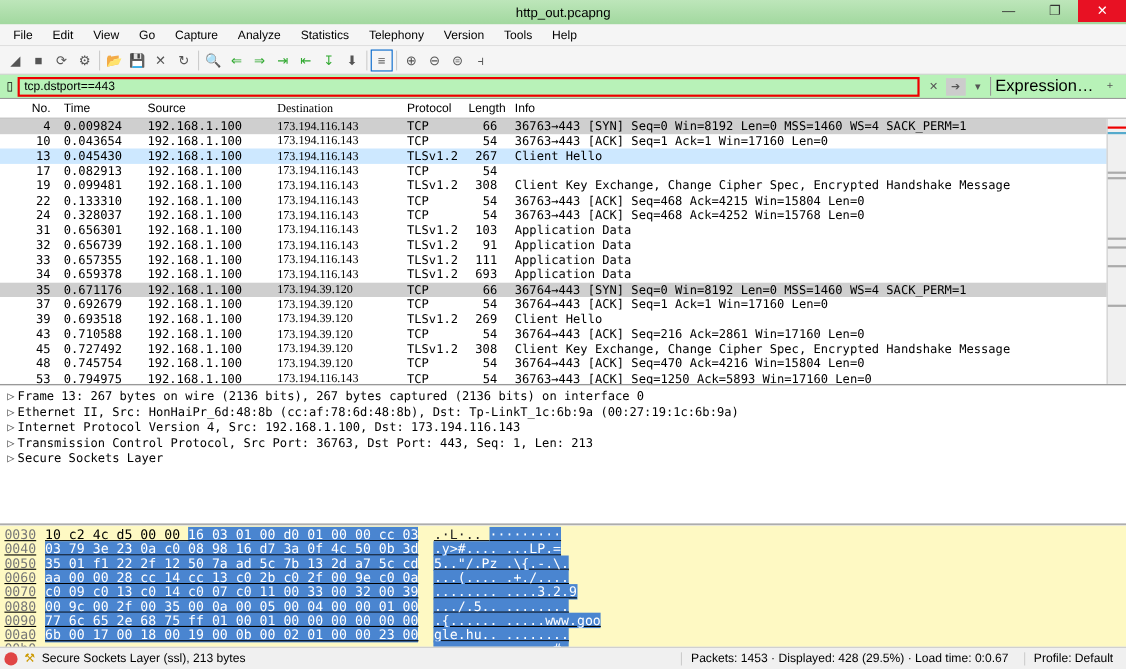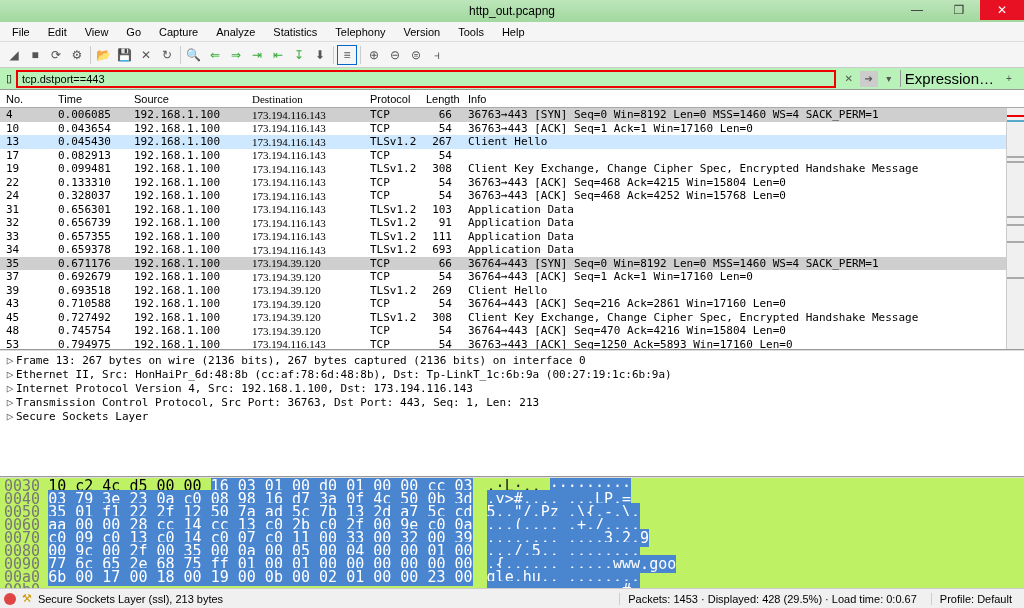--- a/index.html
+++ b/index.html
@@ -19,37 +19,37 @@
 .filter-right { display:flex; align-items:center; gap:2px; padding:0 4px; }
 .filter-btn { width:18px; height:16px; display:flex; align-items:center; justify-content:center; font-size:10px; color:#555; }
 .expr-btn { font-size:15px; padding:0 4px; border-left:1px solid #999; }
 .packet-headers { background:#fff; border-bottom:1px solid #aaa; display:flex; height:18px; align-items:center; font-size:11px; }
 .packet-headers .col { padding:1px 6px; }
 .packet-list { flex:1; background:#fff; overflow:hidden; font-family:Consolas,monospace; font-size:11px; position:relative; }
 .packet-row { display:flex; height:13.5px; align-items:center; white-space:pre; }
 .packet-row.selected { background:#cde8ff; }
 .packet-row.syn { background:#cfcfcf; }
 .packet-row .col { padding:0 6px; overflow:hidden; }
-.c-no { width:52px; text-align:left; }
+.c-no { width:52px; text-align:right; }
 .c-time { width:76px; }
 .c-src { width:118px; }
 .c-dst { width:118px;font-family:Liberation Serif, serif; }
 .c-proto { width:56px; }
 .c-len { width:42px; text-align:right; padding-right:10px !important; }
 .c-info { flex:1; }
 .mini-scroll { position:absolute; right:0; top:0; width:18px; height:100%; background:#f0f0f0; border-left:1px solid #ccc; }
 .mini-scroll .mark { position:absolute; left:0; width:100%; height:2px; }
 .m-red { background:#e00; }
 .m-blue { background:#5ac; }
 .m-grey { background:#aaa; }
 .splitter { height:2px; background:#ddd; border-top:1px solid #999; cursor:row-resize; }
 .details { background:#fff; height:125px; overflow:hidden; font-family:Consolas,monospace; font-size:11px; padding:2px 4px; }
 .details .line { white-space:pre; height:14px; display:flex; align-items:center; }
 .tree-arrow { display:inline-block; width:12px; text-align:center; color:#555; }
-.hexpane { background:#bef264; height:110px; overflow:hidden; font-family:Consolas,monospace; font-size:15px; padding:2px 4px; line-height:13px; display:flex; }
+.hexpane { background:#fef9c3; height:110px; overflow:hidden; font-family:Consolas,monospace; font-size:12px; padding:2px 4px; line-height:13px; display:flex;text-decoration:underline; }
 .hex-offsets { color:#777; }
 .hex-bytes { color:#000; }
 .hex-bytes .hl { background:#4a85d0; color:#fff; }
 .hex-ascii { color:#222; }
 .hex-ascii .hl { background:#4a85d0; color:#fff; }
 .statusbar { height:20px; background:#f0f0f0; border-top:1px solid #ccc; display:flex; align-items:center; font-size:11px; padding:0 4px; gap:6px; }
 .statusbar .cell { border-left:1px solid #ccc; padding:0 8px; }
 .statusbar .flex { flex:1; }
 .stop-icon { width:12px; height:12px; background:#e04545; border-radius:50%; display:inline-block; }
 .wrench-icon { color:#c90; }
@@ -123,21 +123,21 @@
   <div class="col c-no">No.</div>
   <div class="col c-time">Time</div>
   <div class="col c-src">Source</div>
   <div class="col c-dst">Destination</div>
   <div class="col c-proto">Protocol</div>
   <div class="col c-len" style="text-align:left">Length</div>
   <div class="col c-info">Info</div>
 </div>
 
 <div class="packet-list" id="packet-list">
-  <div class="packet-row syn"><span class="col c-no">4</span><span class="col c-time">0.006085</span><span class="col c-src">192.168.1.100</span><span class="col c-dst">173.194.116.143</span><span class="col c-proto">TCP</span><span class="col c-len">66</span><span class="col c-info">36763→443 [SYN] Seq=0 Win=8192 Len=0 MSS=1460 WS=4 SACK_PERM=1</span></div>
+  <div class="packet-row syn"><span class="col c-no">4</span><span class="col c-time">0.009824</span><span class="col c-src">192.168.1.100</span><span class="col c-dst">173.194.116.143</span><span class="col c-proto">TCP</span><span class="col c-len">66</span><span class="col c-info">36763→443 [SYN] Seq=0 Win=8192 Len=0 MSS=1460 WS=4 SACK_PERM=1</span></div>
     <div class="packet-row "><span class="col c-no">10</span><span class="col c-time">0.043654</span><span class="col c-src">192.168.1.100</span><span class="col c-dst">173.194.116.143</span><span class="col c-proto">TCP</span><span class="col c-len">54</span><span class="col c-info">36763→443 [ACK] Seq=1 Ack=1 Win=17160 Len=0</span></div>
     <div class="packet-row selected"><span class="col c-no">13</span><span class="col c-time">0.045430</span><span class="col c-src">192.168.1.100</span><span class="col c-dst">173.194.116.143</span><span class="col c-proto">TLSv1.2</span><span class="col c-len">267</span><span class="col c-info">Client Hello</span></div>
     <div class="packet-row "><span class="col c-no">17</span><span class="col c-time">0.082913</span><span class="col c-src">192.168.1.100</span><span class="col c-dst">173.194.116.143</span><span class="col c-proto">TCP</span><span class="col c-len">54</span></div>
     <div class="packet-row "><span class="col c-no">19</span><span class="col c-time">0.099481</span><span class="col c-src">192.168.1.100</span><span class="col c-dst">173.194.116.143</span><span class="col c-proto">TLSv1.2</span><span class="col c-len">308</span><span class="col c-info">Client Key Exchange, Change Cipher Spec, Encrypted Handshake Message</span></div>
     <div class="packet-row "><span class="col c-no">22</span><span class="col c-time">0.133310</span><span class="col c-src">192.168.1.100</span><span class="col c-dst">173.194.116.143</span><span class="col c-proto">TCP</span><span class="col c-len">54</span><span class="col c-info">36763→443 [ACK] Seq=468 Ack=4215 Win=15804 Len=0</span></div>
     <div class="packet-row "><span class="col c-no">24</span><span class="col c-time">0.328037</span><span class="col c-src">192.168.1.100</span><span class="col c-dst">173.194.116.143</span><span class="col c-proto">TCP</span><span class="col c-len">54</span><span class="col c-info">36763→443 [ACK] Seq=468 Ack=4252 Win=15768 Len=0</span></div>
     <div class="packet-row "><span class="col c-no">31</span><span class="col c-time">0.656301</span><span class="col c-src">192.168.1.100</span><span class="col c-dst">173.194.116.143</span><span class="col c-proto">TLSv1.2</span><span class="col c-len">103</span><span class="col c-info">Application Data</span></div>
     <div class="packet-row "><span class="col c-no">32</span><span class="col c-time">0.656739</span><span class="col c-src">192.168.1.100</span><span class="col c-dst">173.194.116.143</span><span class="col c-proto">TLSv1.2</span><span class="col c-len">91</span><span class="col c-info">Application Data</span></div>
     <div class="packet-row "><span class="col c-no">33</span><span class="col c-time">0.657355</span><span class="col c-src">192.168.1.100</span><span class="col c-dst">173.194.116.143</span><span class="col c-proto">TLSv1.2</span><span class="col c-len">111</span><span class="col c-info">Application Data</span></div>
     <div class="packet-row "><span class="col c-no">34</span><span class="col c-time">0.659378</span><span class="col c-src">192.168.1.100</span><span class="col c-dst">173.194.116.143</span><span class="col c-proto">TLSv1.2</span><span class="col c-len">693</span><span class="col c-info">Application Data</span></div>

